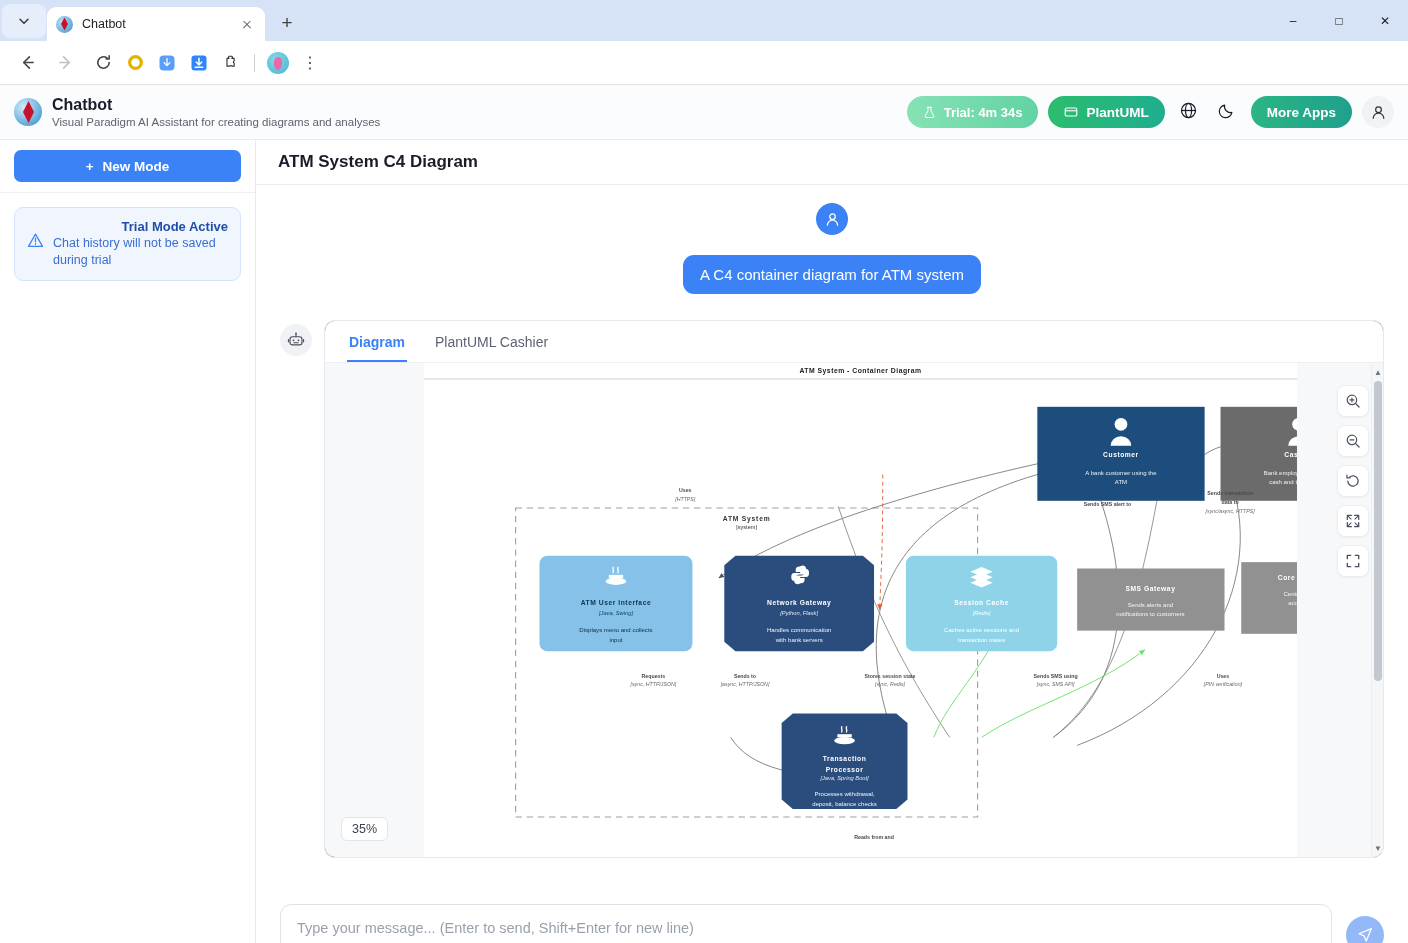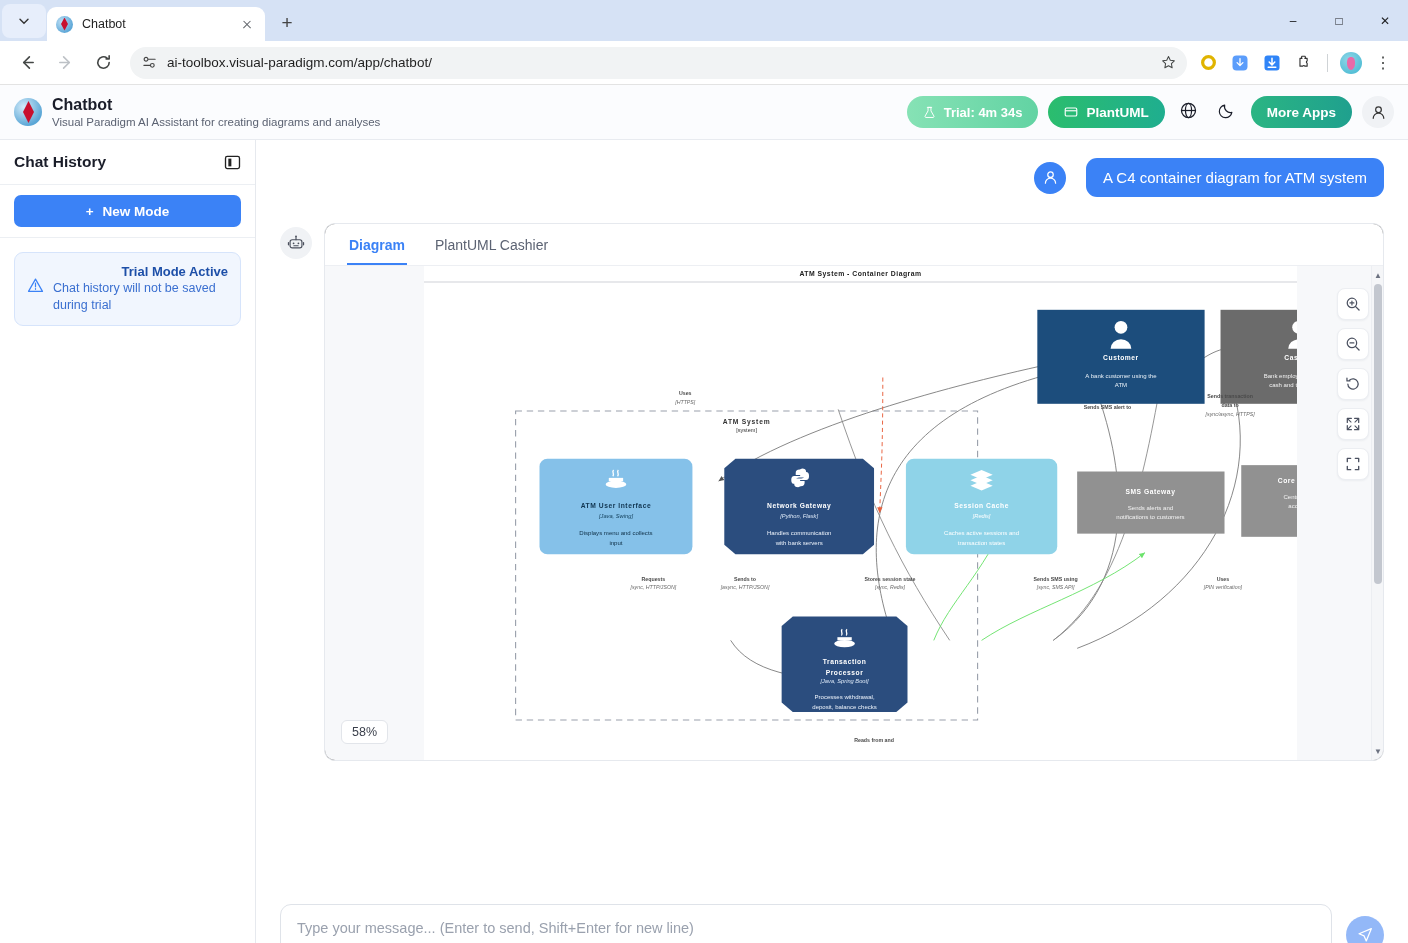--- a/index.html
+++ b/index.html
@@ -182,22 +182,22 @@
     height: 45px; display: flex; align-items: center; padding: 0 22px;
     border-bottom: 1px solid #e9ecf1; background: #fff;
   }
   .content-title { font-size: 17px; font-weight: 600; color: #1a1d29; }
 
   .chat-scroll {
     flex: 1; position: relative; overflow: hidden; background: #fff;
     padding: 0 24px;
   }
   .msg-user-row {
-    display: flex; align-items: center; justify-content: flex-end;
-    gap: 20px; padding-top: 18px;
+    display: flex; align-items: center; justify-content: center;
+    gap: 20px; padding-top: 18px; flex-direction: column;
   }
   .msg-avatar {
     width: 32px; height: 32px; border-radius: 50%; background: #3b82f6;
     display: flex; align-items: center; justify-content: center; color: #fff; flex: none;
   }
   .msg-bubble-user {
     background: #3b82f6; color: #fff; font-size: 15px;
     border-radius: 11px; padding: 11px 17px; max-width: 640px;
   }
 
@@ -317,34 +317,20 @@
         <path d="M7 3 L13 9 L7 15" stroke="currentColor" stroke-width="1.7" fill="none" stroke-linecap="round" stroke-linejoin="round"></path>
         <path d="M13 9 H3" stroke="currentColor" stroke-width="1.7" fill="none" stroke-linecap="round"></path>
       </svg>
   </div>
   <div class="nav-btn">
     <svg width="17" height="17" viewBox="0 0 18 18">
         <path d="M15 9 A6 6 0 1 1 12.6 4.2" stroke="currentColor" stroke-width="1.7" fill="none" stroke-linecap="round"></path>
         <path d="M15 2 V5.2 H11.8" stroke="currentColor" stroke-width="1.7" fill="none" stroke-linecap="round" stroke-linejoin="round"></path>
       </svg>
   </div>
-  <div class="omnibox">
-    <svg width="15" height="15" viewBox="0 0 16 16">
-        <circle cx="4.3" cy="4.5" r="2" stroke="#444" stroke-width="1.2" fill="none"></circle>
-        <path d="M7 4.5 H14" stroke="#444" stroke-width="1.2" stroke-linecap="round"></path>
-        <circle cx="11" cy="11" r="2" stroke="#444" stroke-width="1.2" fill="none"></circle>
-        <path d="M2 11 H8.5" stroke="#444" stroke-width="1.2" stroke-linecap="round"></path>
-      </svg>
-    <span class="omnibox-url">ai-toolbox.visual-paradigm.com/app/chatbot/</span>
-    <span class="omnibox-star">
-      <svg width="15" height="15" viewBox="0 0 16 16">
-          <path d="M8 1.6 L9.9 5.6 L14.2 6.2 L11.1 9.3 L11.9 13.6 L8 11.5 L4.1 13.6 L4.9 9.3 L1.8 6.2 L6.1 5.6 Z" stroke="#444746" stroke-width="1.1" fill="none" stroke-linejoin="round"></path>
-        </svg>
-    </span>
-  </div>
   <div class="tb-icons">
     <span class="tb-icon">
       <svg width="17" height="17" viewBox="0 0 18 18">
           <circle cx="9" cy="9" r="6.2" stroke="#e0b400" stroke-width="3.4" fill="none"></circle>
         </svg>
     </span>
     <span class="tb-icon">
       <svg width="18" height="18" viewBox="0 0 18 18">
           <rect x="1.5" y="1.5" width="15" height="15" rx="4" fill="#5b9dfb"></rect>
           <path d="M9 4.6 V11.4 M6.1 8.6 L9 11.6 L11.9 8.6" stroke="#fff" stroke-width="1.3" fill="none" stroke-linecap="round" stroke-linejoin="round"></path>
@@ -408,29 +394,20 @@
           <circle cx="9" cy="6" r="3" stroke="#333" stroke-width="1.3" fill="none"></circle>
           <path d="M3.4 15.2 a5.6 5.6 0 0 1 11.2 0" stroke="#333" stroke-width="1.3" fill="none" stroke-linecap="round"></path>
         </svg>
     </span>
   </div>
 </div>
 
 <div class="main-wrap">
 
   <div class="sidebar">
-    <div class="sidebar-head">
-      <span class="sidebar-head-title">Chat History</span>
-      <span class="sidebar-collapse">
-        <svg width="17" height="17" viewBox="0 0 18 18">
-            <rect x="1.6" y="2.6" width="14.8" height="12.8" rx="1.8" stroke="#222" stroke-width="1.4" fill="none"></rect>
-            <rect x="4.6" y="4.9" width="3.2" height="8.2" fill="#222"></rect>
-          </svg>
-      </span>
-    </div>
     <div class="sidebar-newchat-wrap">
       <button class="btn-newchat">
         <span>+</span>
         <span>New Mode</span>
       </button>
     </div>
     <div class="trial-card">
       <span class="trial-card-icon">
         <svg width="17" height="17" viewBox="0 0 18 18">
             <path d="M9 2.2 L16.4 15.2 H1.6 Z" stroke="#3b82f6" stroke-width="1.3" fill="none" stroke-linejoin="round"></path>
@@ -438,20 +415,23 @@
           </svg>
       </span>
       <div>
         <div class="trial-card-title">Trial Mode Active</div>
         <div class="trial-card-text">Chat history will not be saved during trial</div>
       </div>
     </div>
   </div>
 
   <div class="content">
+    <div class="content-head">
+      <span class="content-title">ATM System C4 Diagram</span>
+    </div>
 
     <div class="chat-scroll">
 
       <div class="msg-user-row">
         <span class="msg-avatar">
           <svg width="17" height="17" viewBox="0 0 18 18">
               <circle cx="9" cy="6" r="2.9" stroke="#fff" stroke-width="1.3" fill="none"></circle>
               <path d="M3.6 15 a5.4 5.4 0 0 1 10.8 0" stroke="#fff" stroke-width="1.3" fill="none" stroke-linecap="round"></path>
             </svg>
         </span>
@@ -471,21 +451,21 @@
             </svg>
         </span>
 
         <div class="diagram-card">
           <div class="card-tabs">
             <div class="card-tab active">Diagram</div>
             <div class="card-tab">PlantUML Cashier</div>
           </div>
 
           <div class="diagram-area">
-            <div class="zoom-badge">58%</div>
+            <div class="zoom-badge">35%</div>
 
             <div class="zoom-tools">
               <div class="zoom-tool">
                 <svg width="16" height="16" viewBox="0 0 18 18">
                     <circle cx="7.8" cy="7.8" r="5.3" stroke="currentColor" stroke-width="1.4" fill="none"></circle>
                     <path d="M11.7 11.7 L15.8 15.8" stroke="currentColor" stroke-width="1.5" stroke-linecap="round"></path>
                     <path d="M5.6 7.8 H10 M7.8 5.6 V10" stroke="currentColor" stroke-width="1.3" stroke-linecap="round"></path>
                   </svg>
               </div>
               <div class="zoom-tool">

